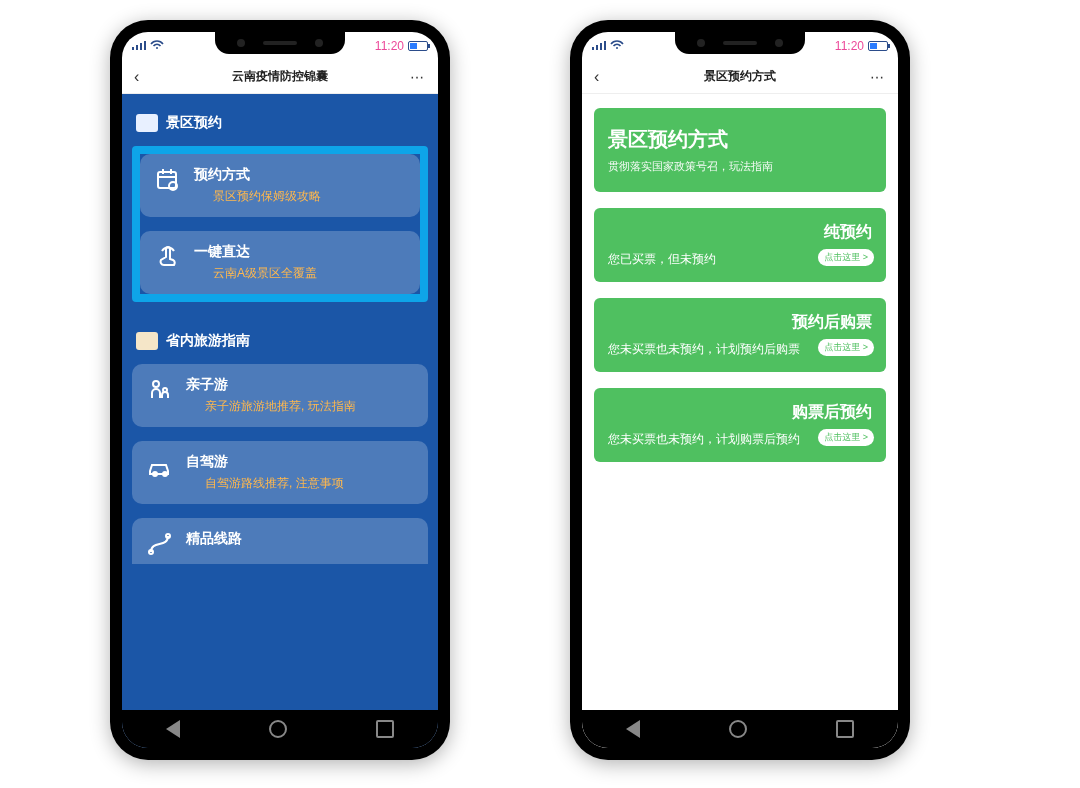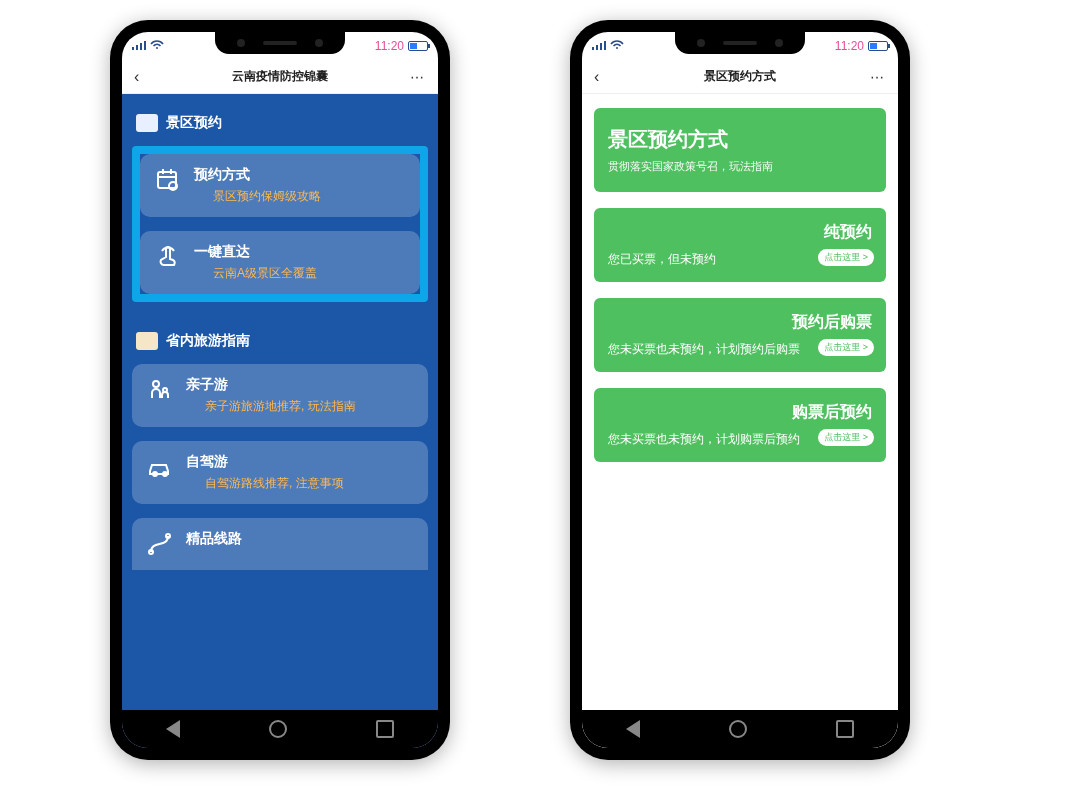--- a/index.html
+++ b/index.html
@@ -113,21 +113,21 @@
   .card-texts { display:flex; flex-direction:column; }
   .card-title { color:#fff; font-size:14px; font-weight:600; margin-bottom:4px;}
   .card-sub { color:#ffb84d; font-size:12px;margin-left:19px; }
   .red-highlight {
     border: 8px solid #0ea5e9;
     border-radius: 4px;
     padding: 0;
     margin-bottom: 30px;
   }
   .red-highlight .blue-card:last-child { margin-bottom:0; }
-  .blue-card.cut { border-bottom-left-radius:0; border-bottom-right-radius:0; padding-bottom:12px;text-align:center;}
+  .blue-card.cut { border-bottom-left-radius:0; border-bottom-right-radius:0; padding-bottom:6px;text-align:center;}
   
   .white-bg { background:#fff; height:100%; padding: 14px 12px 0; display:flex; flex-direction:column;}
   .green-card {
     background:#4fc060;
     border-radius:6px;
     padding:14px 14px;
     margin-bottom:16px;
     color:#fff;
     position:relative;
   }

